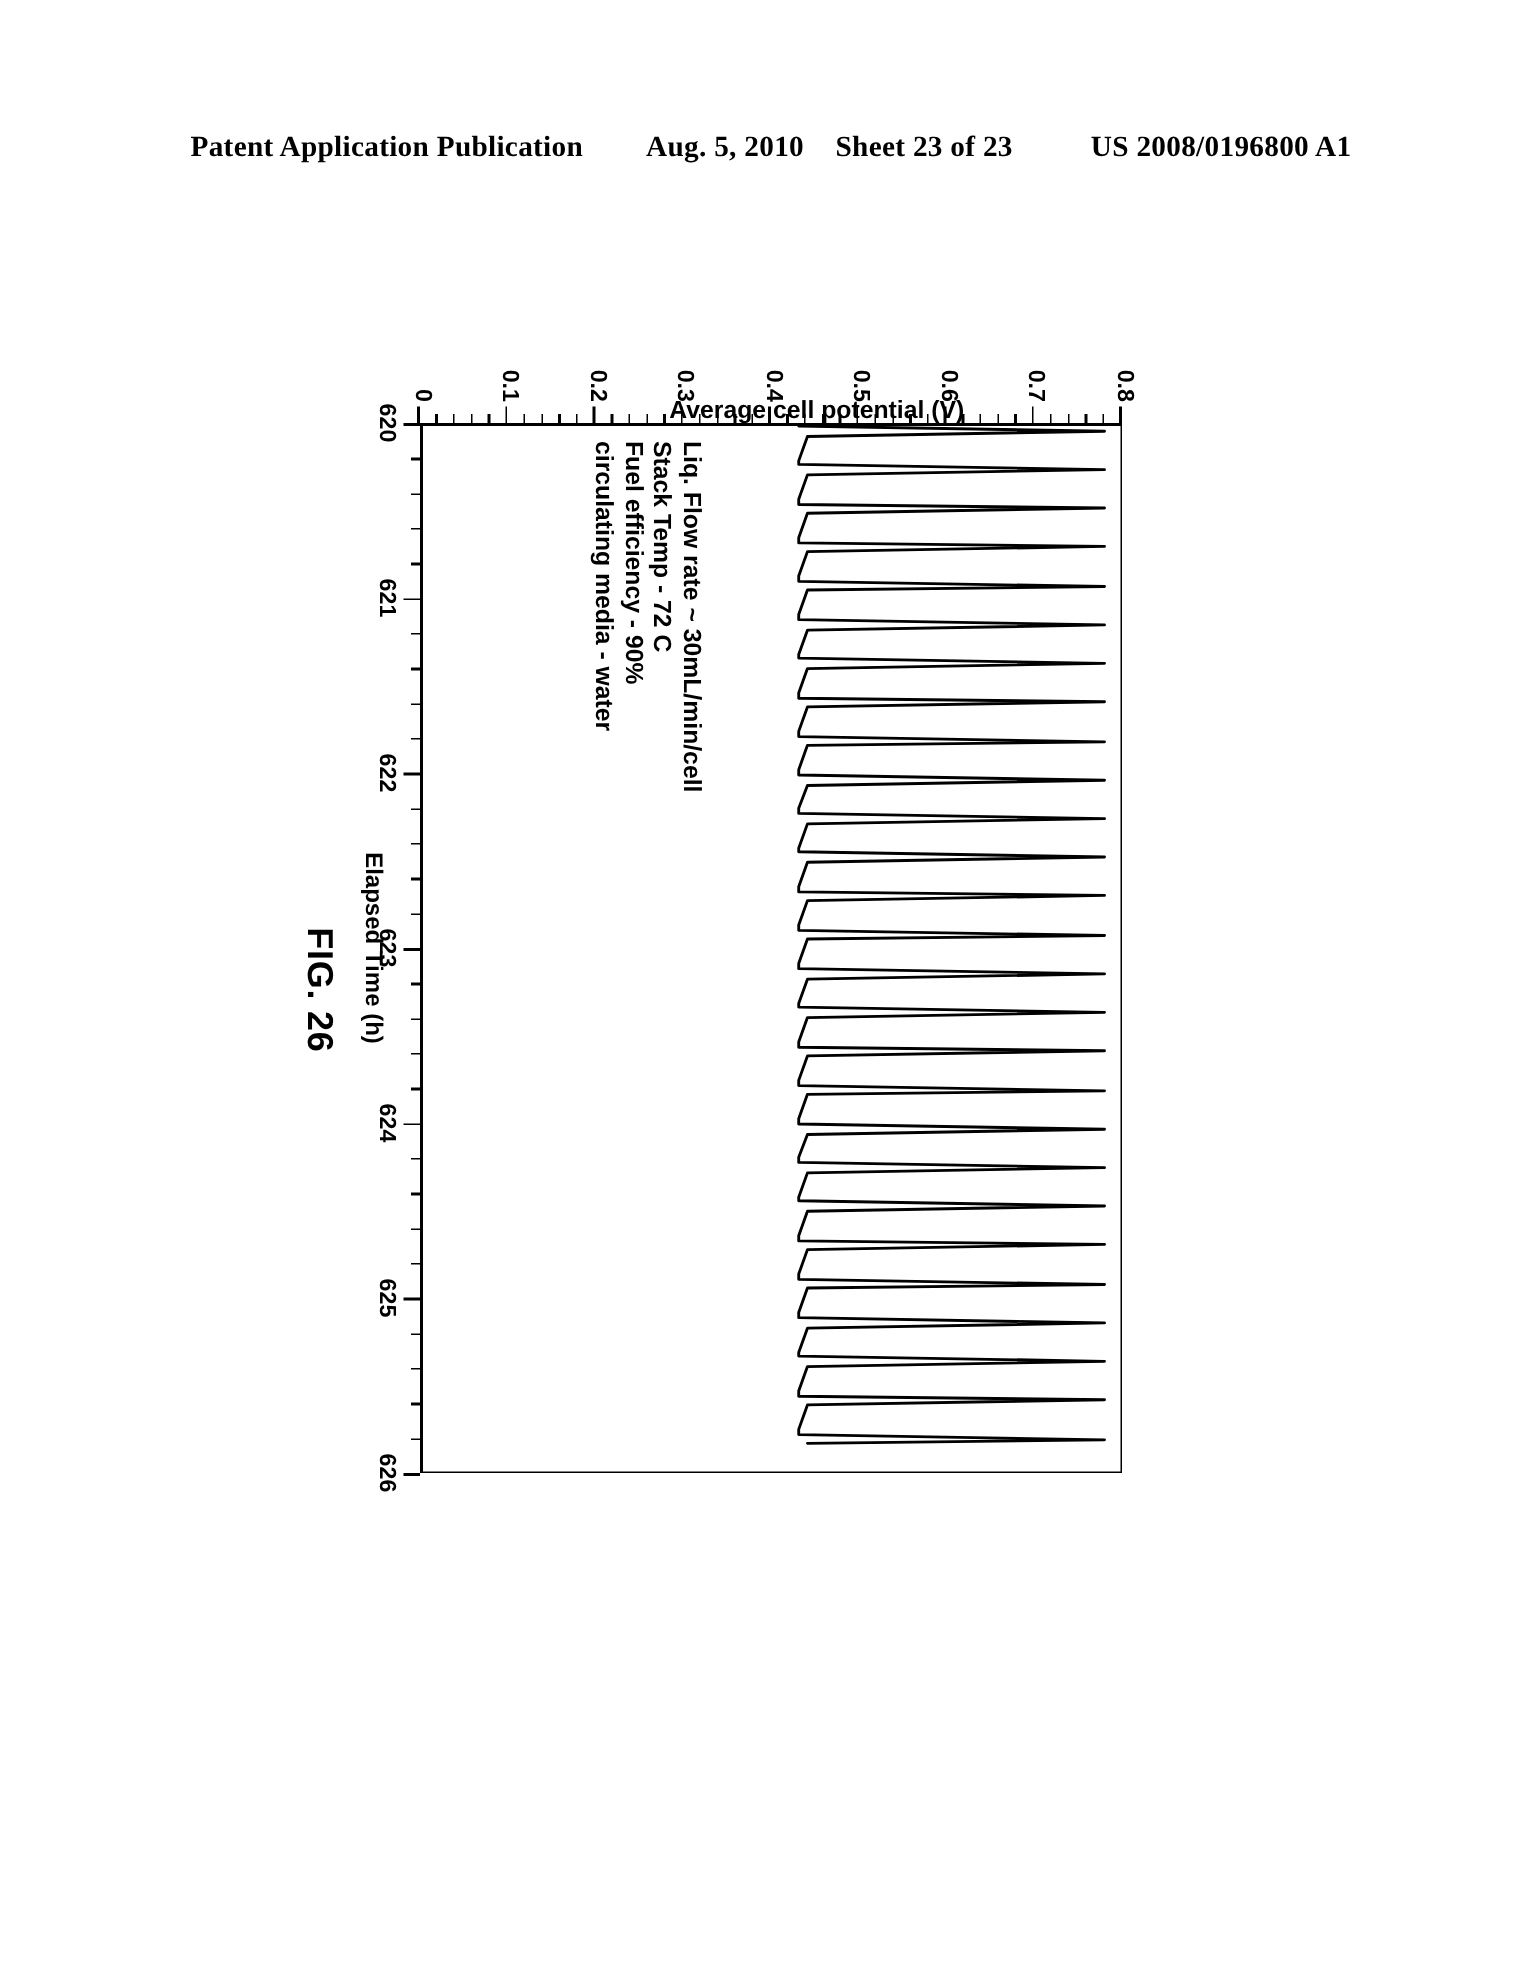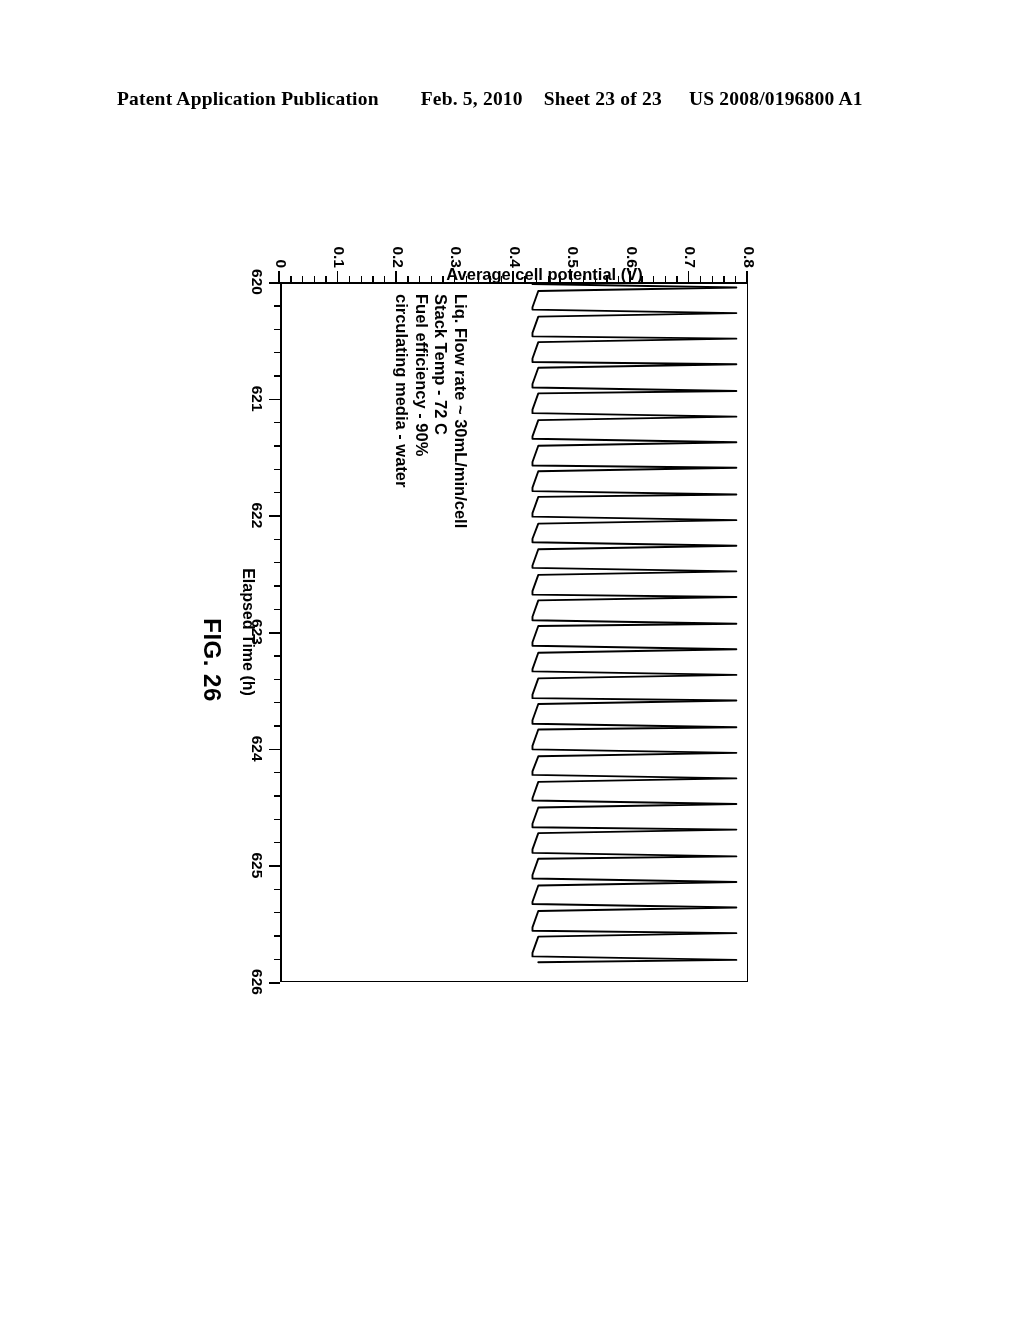--- a/index.html
+++ b/index.html
@@ -13,33 +13,33 @@
     position: relative;
     font-family: "Liberation Serif", serif;
     color: #000000;
     overflow: hidden;
   }
 
   
   #page-header {
     position: absolute;
     top: 88px;
-    left: 117px;
+    left: 127px;
     width: 775px;
     display: flex;
     align-items: flex-end;
     font-family: "Liberation Serif", serif;
     font-weight: bold;
     font-size: 19.5px;
     letter-spacing: 0.2px;
     white-space: nowrap;
   }
   #page-header .hdr-pub   { margin-right: 42px; }
   #page-header .hdr-date  { margin-right: 21px; }
-  #page-header .hdr-sheet { margin-right: 27px; }
+  #page-header .hdr-sheet { margin-right: 52px; }
   #page-header .hdr-num   { }
 
   
   #figure-area {
     position: absolute;
     left: 0;
     top: 0;
     width: 1024px;
     height: 1320px;
   }
@@ -163,21 +163,21 @@
     font-weight: bold;
     font-size: 24px;
     letter-spacing: 0.5px;
   }
 </style>
 </head>
 <body>
 
 <div id="page-header">
   <span class="hdr-pub">Patent Application Publication</span>
-  <span class="hdr-date">Feb. 5, 2010</span>
+  <span class="hdr-date">Aug. 5, 2010</span>
   <span class="hdr-sheet">Sheet 23 of 23</span>
   <span class="hdr-num">US 2008/0196800 A1</span>
 </div>
 
 <div id="figure-area">
   <div id="figure-rot">
 
     <div id="plot-frame">
       <svg id="trace-svg" viewBox="0 0 700 468" preserveAspectRatio="none">
         <polyline id="trace-path" fill="none" stroke="#000000" stroke-width="1.9" stroke-linejoin="round" stroke-linecap="round" vector-effect="non-scaling-stroke" points="0.00,216.45 3.50,11.70 7.00,210.60 23.33,216.45 25.67,216.45 29.17,11.70 32.67,210.60 49.00,216.45 52.50,216.45 54.83,11.70 58.33,210.60 74.67,216.45 78.17,216.45 80.50,11.70 84.00,210.60 100.33,216.45 103.83,216.45 107.33,11.70 109.67,210.60 126.00,216.45 129.50,216.45 133.00,11.70 136.50,210.60 152.83,216.45 155.17,216.45 158.67,11.70 162.17,210.60 178.50,216.45 182.00,216.45 184.33,11.70 187.83,210.60 204.17,216.45 207.67,216.45 211.17,11.70 213.50,210.60 229.83,216.45 233.33,216.45 236.83,11.70 240.33,210.60 255.50,216.45 259.00,216.45 262.50,11.70 266.00,210.60 282.33,216.45 284.67,216.45 288.17,11.70 291.67,210.60 308.00,216.45 311.50,216.45 313.83,11.70 317.33,210.60 333.67,216.45 337.17,216.45 340.67,11.70 343.00,210.60 359.33,216.45 362.83,216.45 366.33,11.70 369.83,210.60 386.17,216.45 388.50,216.45 392.00,11.70 395.50,210.60 411.83,216.45 415.33,216.45 417.67,11.70 421.17,210.60 437.50,216.45 441.00,216.45 444.50,11.70 446.83,210.60 463.17,216.45 466.67,216.45 470.17,11.70 473.67,210.60 488.83,216.45 492.33,216.45 495.83,11.70 499.33,210.60 515.67,216.45 518.00,216.45 521.50,11.70 525.00,210.60 541.33,216.45 544.83,216.45 547.17,11.70 550.67,210.60 567.00,216.45 570.50,216.45 574.00,11.70 576.33,210.60 592.67,216.45 596.17,216.45 599.67,11.70 603.17,210.60 619.50,216.45 621.83,216.45 625.33,11.70 628.83,210.60 645.17,216.45 648.67,216.45 651.00,11.70 654.50,210.60 670.83,216.45 674.33,216.45 677.83,11.70 680.17,210.60 696.50,NaN 700.00,NaN"></polyline>

